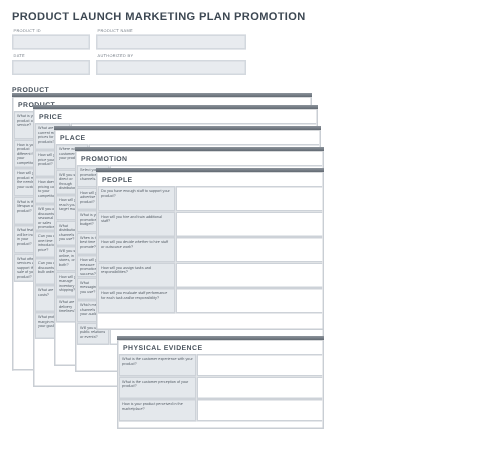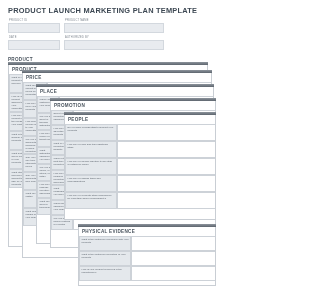--- a/index.html
+++ b/index.html
@@ -59,21 +59,21 @@
   .q-answer{
     position:absolute;top:0;height:100%;
     background:#ffffff;border:0.5px solid #cdd2d8;box-sizing:border-box;
   }
 </style>
 </head>
 <body>
 
 <div id="page">
 
-  <div class="doc-title">PRODUCT LAUNCH MARKETING PLAN TEMPLATE</div>
+  <div class="doc-title">PRODUCT LAUNCH MARKETING PLAN PROMOTION</div>
 
   <div>
     <div class="meta-cell" style="left:8px;top:19px;">
       <div class="meta-label">PRODUCT ID</div>
       <div class="meta-box" style="width:50px;"></div>
     </div>
     <div class="meta-cell" style="left:64px;top:19px;">
       <div class="meta-label">PRODUCT NAME</div>
       <div class="meta-box" style="width:98px;"></div>
     </div>

